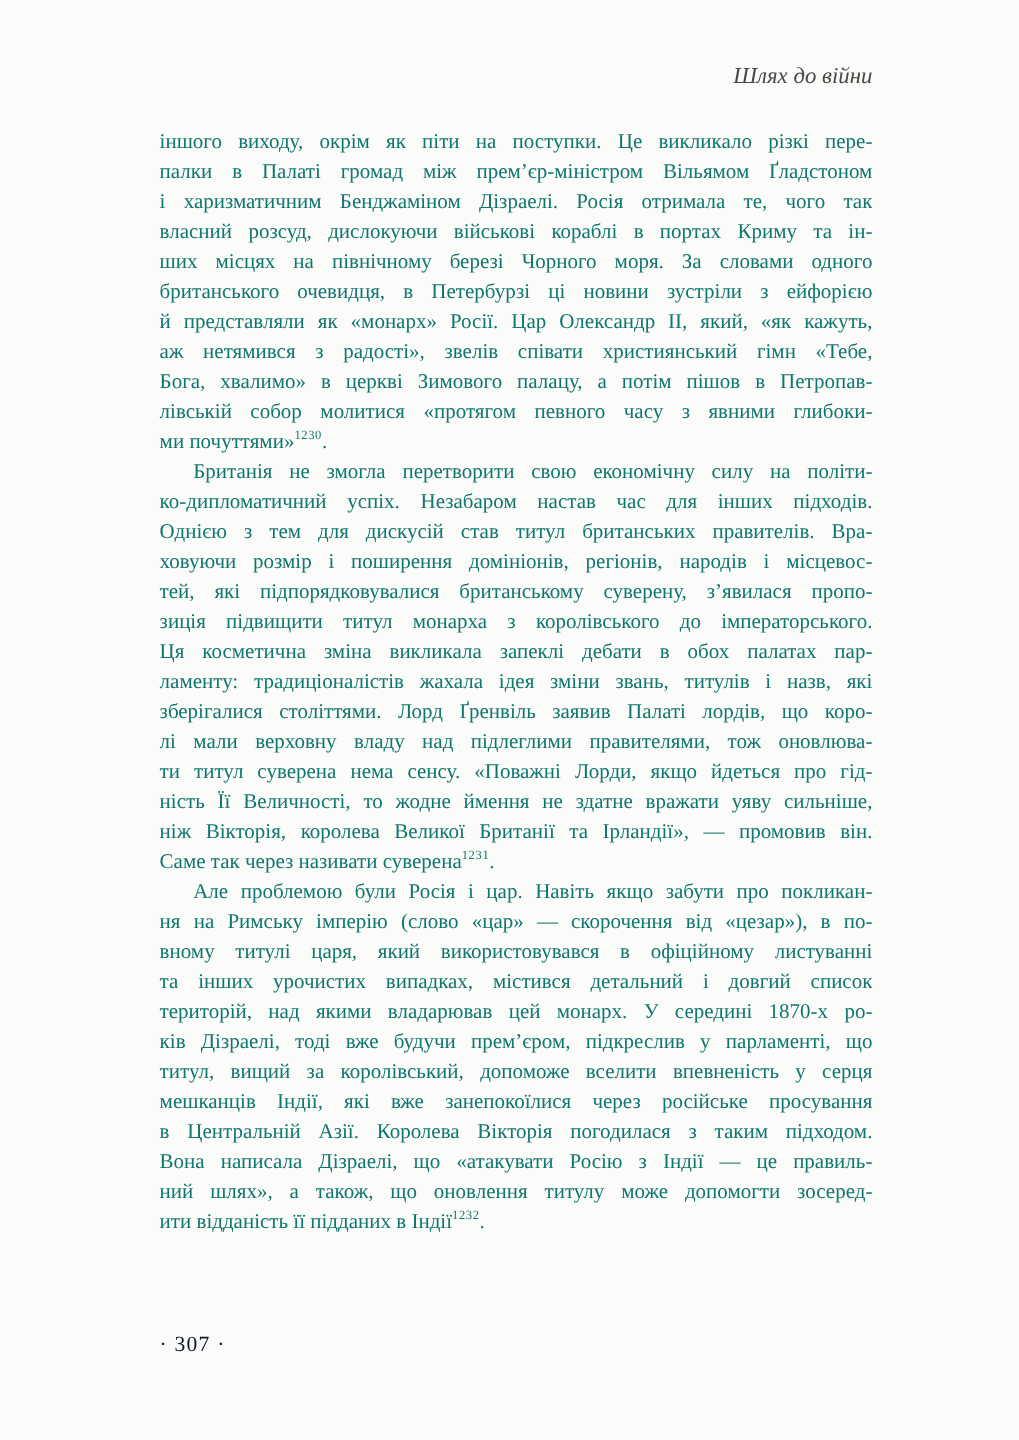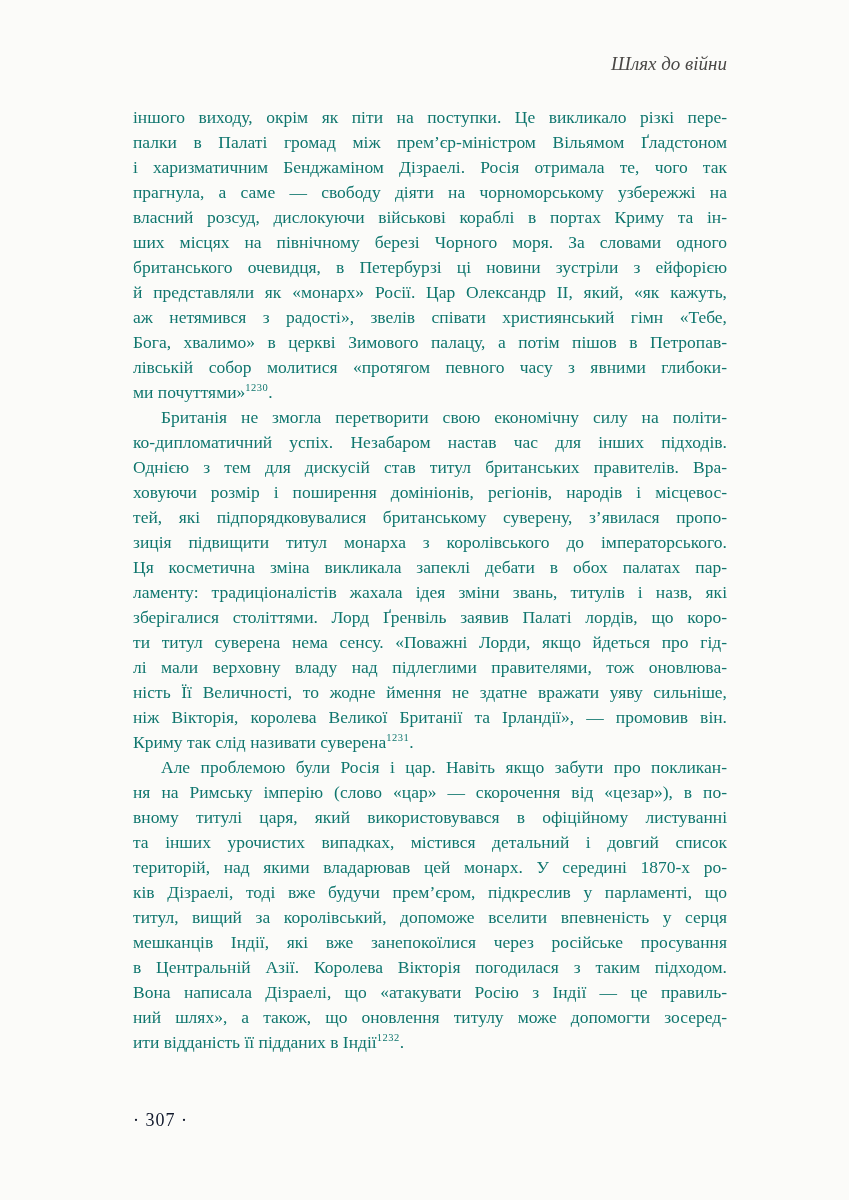--- a/index.html
+++ b/index.html
@@ -77,45 +77,44 @@
 <body>
 
 <div class="page">
   <div class="running-header">Шлях до війни</div>
 
   <div class="page-text">
       <div class="paragraph">
         <div class="line"><span>іншого виходу, окрім як піти на поступки. Це викликало різкі пере-</span></div>
         <div class="line"><span>палки в Палаті громад між прем’єр-міністром Вільямом Ґладстоном</span></div>
         <div class="line"><span>і харизматичним Бенджаміном Дізраелі. Росія отримала те, чого так</span></div>
-        <div class="line"><span>прагнула, а саме — свободу діяти на чорноморському узбережжі на</span></div>
         <div class="line"><span>власний розсуд, дислокуючи військові кораблі в портах Криму та ін-</span></div>
         <div class="line"><span>ших місцях на північному березі Чорного моря. За словами одного</span></div>
         <div class="line"><span>британського очевидця, в Петербурзі ці новини зустріли з ейфорією</span></div>
         <div class="line"><span>й представляли як «монарх» Росії. Цар Олександр II, який, «як кажуть,</span></div>
         <div class="line"><span>аж нетямився з радості», звелів співати християнський гімн «Тебе,</span></div>
         <div class="line"><span>Бога, хвалимо» в церкві Зимового палацу, а потім пішов в Петропав-</span></div>
         <div class="line"><span>лівській собор молитися «протягом певного часу з явними глибоки-</span></div>
         <div class="line last"><span>ми почуттями»</span><span class="fnref">1230</span><span>.</span></div>
       </div>
       <div class="paragraph">
         <div class="line indent"><span>Британія не змогла перетворити свою економічну силу на політи-</span></div>
         <div class="line"><span>ко-дипломатичний успіх. Незабаром настав час для інших підходів.</span></div>
         <div class="line"><span>Однією з тем для дискусій став титул британських правителів. Вра-</span></div>
         <div class="line"><span>ховуючи розмір і поширення домініонів, регіонів, народів і місцевос-</span></div>
         <div class="line"><span>тей, які підпорядковувалися британському суверену, з’явилася пропо-</span></div>
         <div class="line"><span>зиція підвищити титул монарха з королівського до імператорського.</span></div>
         <div class="line"><span>Ця косметична зміна викликала запеклі дебати в обох палатах пар-</span></div>
         <div class="line"><span>ламенту: традиціоналістів жахала ідея зміни звань, титулів і назв, які</span></div>
         <div class="line"><span>зберігалися століттями. Лорд Ґренвіль заявив Палаті лордів, що коро-</span></div>
+        <div class="line"><span>лі мали верховну владу над підлеглими правителями, тож оновлюва-</span></div>
         <div class="line"><span>ти титул суверена нема сенсу. «Поважні Лорди, якщо йдеться про гід-</span></div>
-        <div class="line"><span>лі мали верховну владу над підлеглими правителями, тож оновлюва-</span></div>
         <div class="line"><span>ність Її Величності, то жодне ймення не здатне вражати уяву сильніше,</span></div>
         <div class="line"><span>ніж Вікторія, королева Великої Британії та Ірландії», — промовив він.</span></div>
-        <div class="line last"><span>Криму так слід називати суверена</span><span class="fnref">1231</span><span>.</span></div>
+        <div class="line last"><span>Саме так через називати суверена</span><span class="fnref">1231</span><span>.</span></div>
       </div>
       <div class="paragraph">
         <div class="line indent"><span>Але проблемою були Росія і цар. Навіть якщо забути про покликан-</span></div>
         <div class="line"><span>ня на Римську імперію (слово «цар» — скорочення від «цезар»), в по-</span></div>
         <div class="line"><span>вному титулі царя, який використовувався в офіційному листуванні</span></div>
         <div class="line"><span>та інших урочистих випадках, містився детальний і довгий список</span></div>
         <div class="line"><span>територій, над якими владарював цей монарх. У середині 1870-х ро-</span></div>
         <div class="line"><span>ків Дізраелі, тоді вже будучи прем’єром, підкреслив у парламенті, що</span></div>
         <div class="line"><span>титул, вищий за королівський, допоможе вселити впевненість у серця</span></div>
         <div class="line"><span>мешканців Індії, які вже занепокоїлися через російське просування</span></div>

